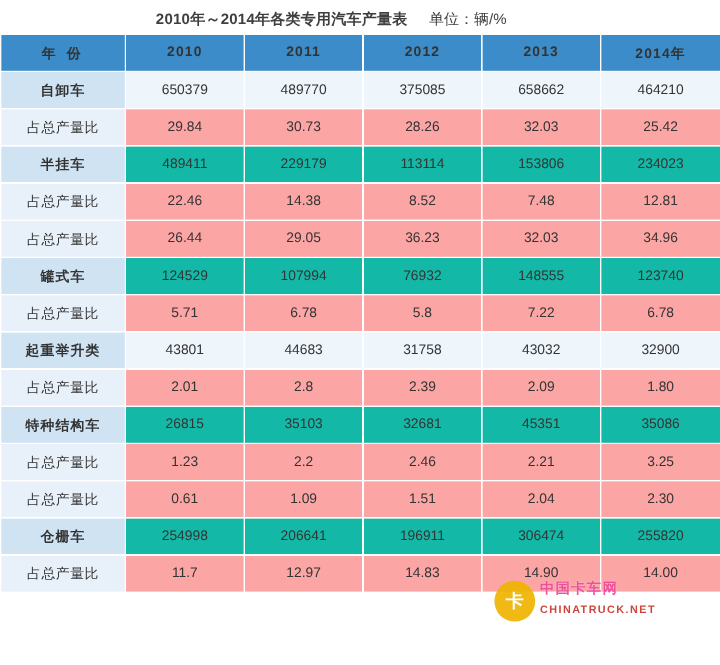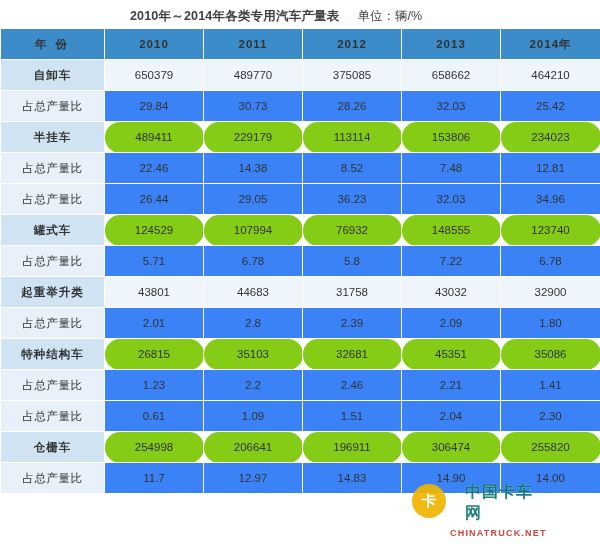--- a/index.html
+++ b/index.html
@@ -85,25 +85,24 @@
     font-weight: normal;
     font-size: 11.5px;
     letter-spacing: 0.5px;
     margin-top: 46px;
   }
   
   td.val {
     background: #eef5fb;
   }
   tr.odd td.val {
-    background: #84cc16;
-    border-radius: 15px;
+    background: #14b8a6;
   }
   tr.sub td.val {
-    background: #3b82f6;
+    background: #fca5a5;
   }
   
   .watermark {
     position: absolute;
     right: 8px;
     bottom: 28px;
     width: 132px;
     height: 46px;
     pointer-events: none;
     opacity: 0.92;
@@ -123,27 +122,26 @@
     align-items: center;
     justify-content: center;
     font-family: "Liberation Serif", serif;
   }
   .wm-text {
     position: absolute;
     left: 38px;
     top: 2px;
   }
   .wm-cn {
-    font-size: 16px;
-    font-weight: bold;
-    color: #0f766e;
+    font-size: 12px;
+    font-weight: bold;
+    color: #ec4899;
     font-family: "Liberation Serif", serif;
     letter-spacing: 1px;
     text-shadow: 0 0 1px rgba(255,255,255,0.7);
-    margin-left: 15px;
   }
   .wm-en {
     font-size: 9px;
     color: #c9352a;
     letter-spacing: 1.2px;
     margin-top: 4px;
     font-weight: bold;
   }
 </style>
 </head>
@@ -267,21 +265,21 @@
         <td class="val">45351</td>
         <td class="val">35086</td>
       </tr>
 
       <tr class="sub">
         <td class="label sub">占总产量比</td>
         <td class="val">1.23</td>
         <td class="val">2.2</td>
         <td class="val">2.46</td>
         <td class="val">2.21</td>
-        <td class="val">1.41</td>
+        <td class="val">3.25</td>
       </tr>
 
 
       <tr class="sub">
         <td class="label sub">占总产量比</td>
         <td class="val">0.61</td>
         <td class="val">1.09</td>
         <td class="val">1.51</td>
         <td class="val">2.04</td>
         <td class="val">2.30</td>

